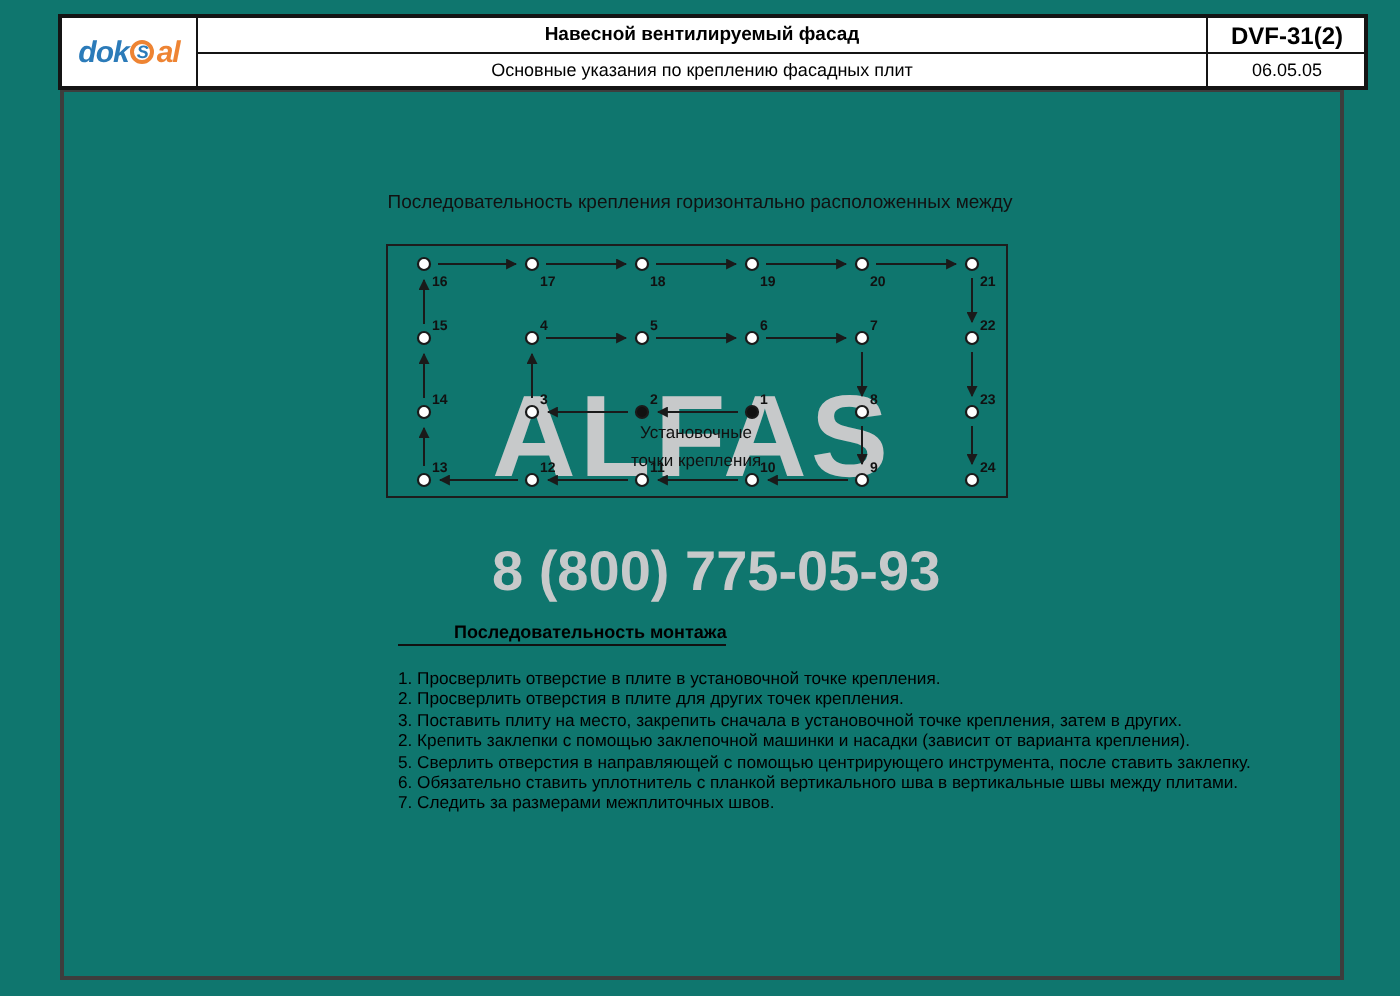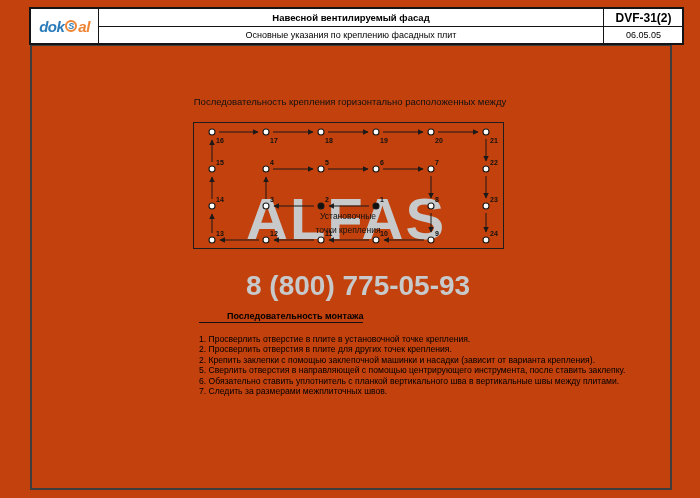--- a/index.html
+++ b/index.html
@@ -1,16 +1,16 @@
 <!DOCTYPE html>
 <html><head>
 <meta charset="utf-8">
 <style>
   html,body{margin:0;padding:0;background:#fff;}
-  .page{position:relative;width:700px;height:498px;background:#c2410c;overflow:hidden;
+  .page{position:relative;width:700px;height:498px;background:#0f766e;overflow:hidden;
         font-family:"Liberation Sans",sans-serif;color:#000;}
 
   
   .hdr{position:absolute;left:29px;top:7px;width:655px;height:38px;
        border:2px solid #141414;box-sizing:border-box;background:#fff;z-index:3;}
   .hdr .vline{position:absolute;top:0;bottom:0;width:1px;background:#141414;}
   .hdr .v1{left:67px;} .hdr .v2{left:572px;}
   .hdr .hline{position:absolute;left:67px;right:0;top:17px;height:1px;background:#141414;}
   .hcell{position:absolute;display:flex;align-items:center;justify-content:center;}
   .c-logo{left:0;top:0;width:67px;height:34px;}
@@ -163,19 +163,20 @@
         <text x="296" y="113" class="ptlabel">24</text>
         <text x="154" y="96" class="anno">Установочные</text>
         <text x="154" y="110" class="anno">точки крепления</text>
       </svg>
   </div>
 
   <div class="inst-head">Последовательность монтажа</div>
   <div class="inst-list">
       <div>1. Просверлить отверстие в плите в установочной точке крепления.</div>
       <div>2. Просверлить отверстия в плите для других точек крепления.</div>
+      <div>3. Поставить плиту на место, закрепить сначала в установочной точке крепления, затем в других.</div>
       <div>2. Крепить заклепки с помощью заклепочной машинки и насадки (зависит от варианта крепления).</div>
       <div>5. Сверлить отверстия в направляющей с помощью центрирующего инструмента, после ставить заклепку.</div>
       <div>6. Обязательно ставить уплотнитель с планкой вертикального шва в вертикальные швы между плитами.</div>
       <div>7. Следить за размерами межплиточных швов.</div>
     </div>
 
 </div>
 
 </body></html>

